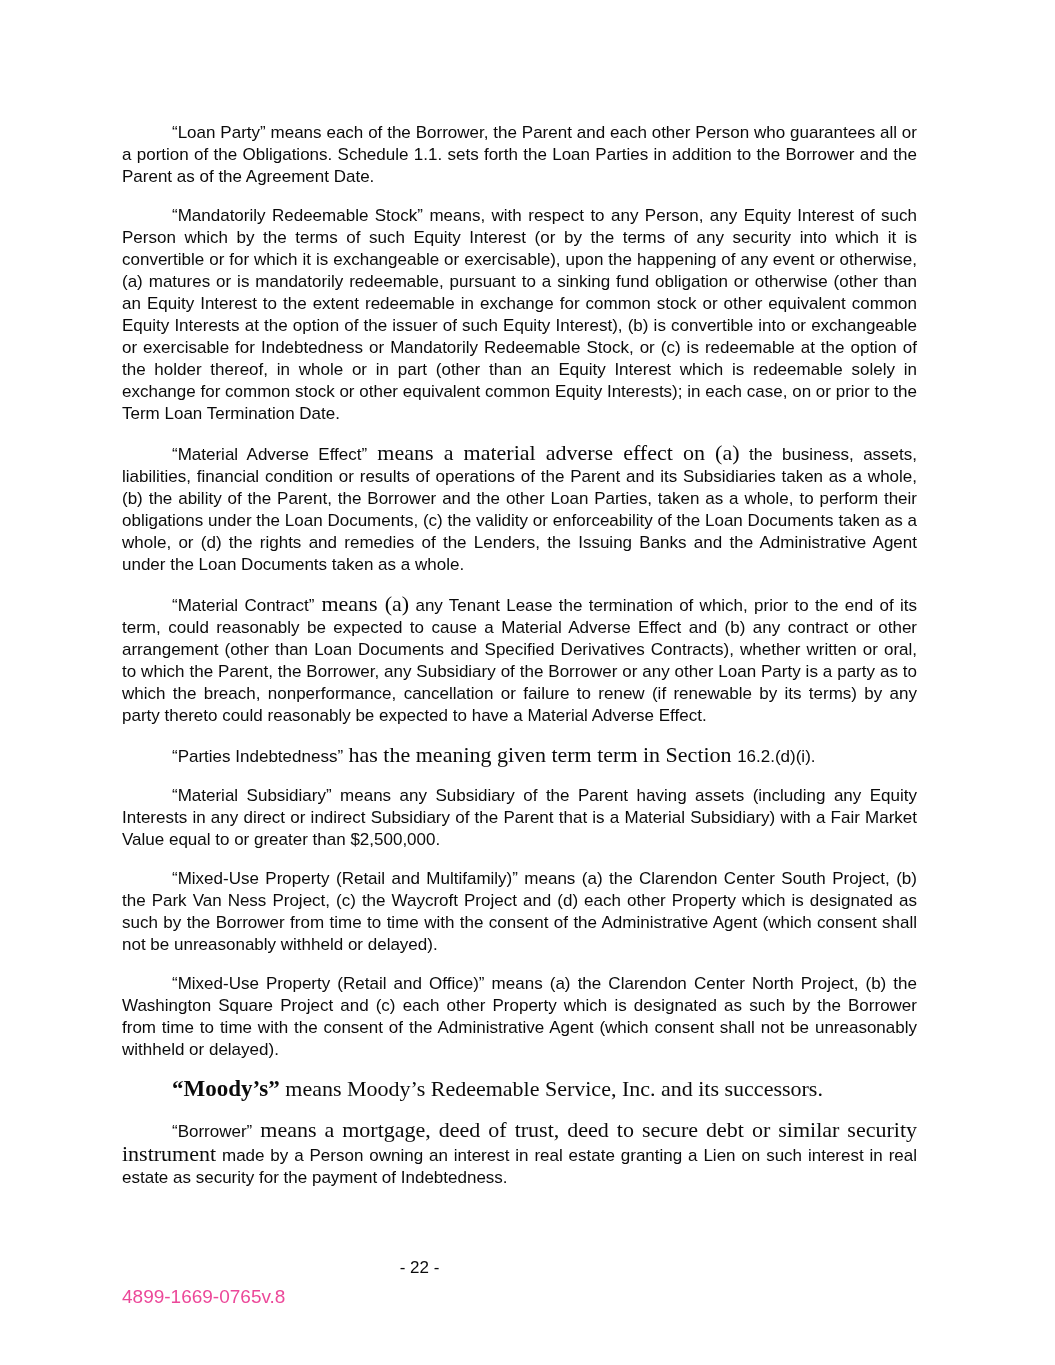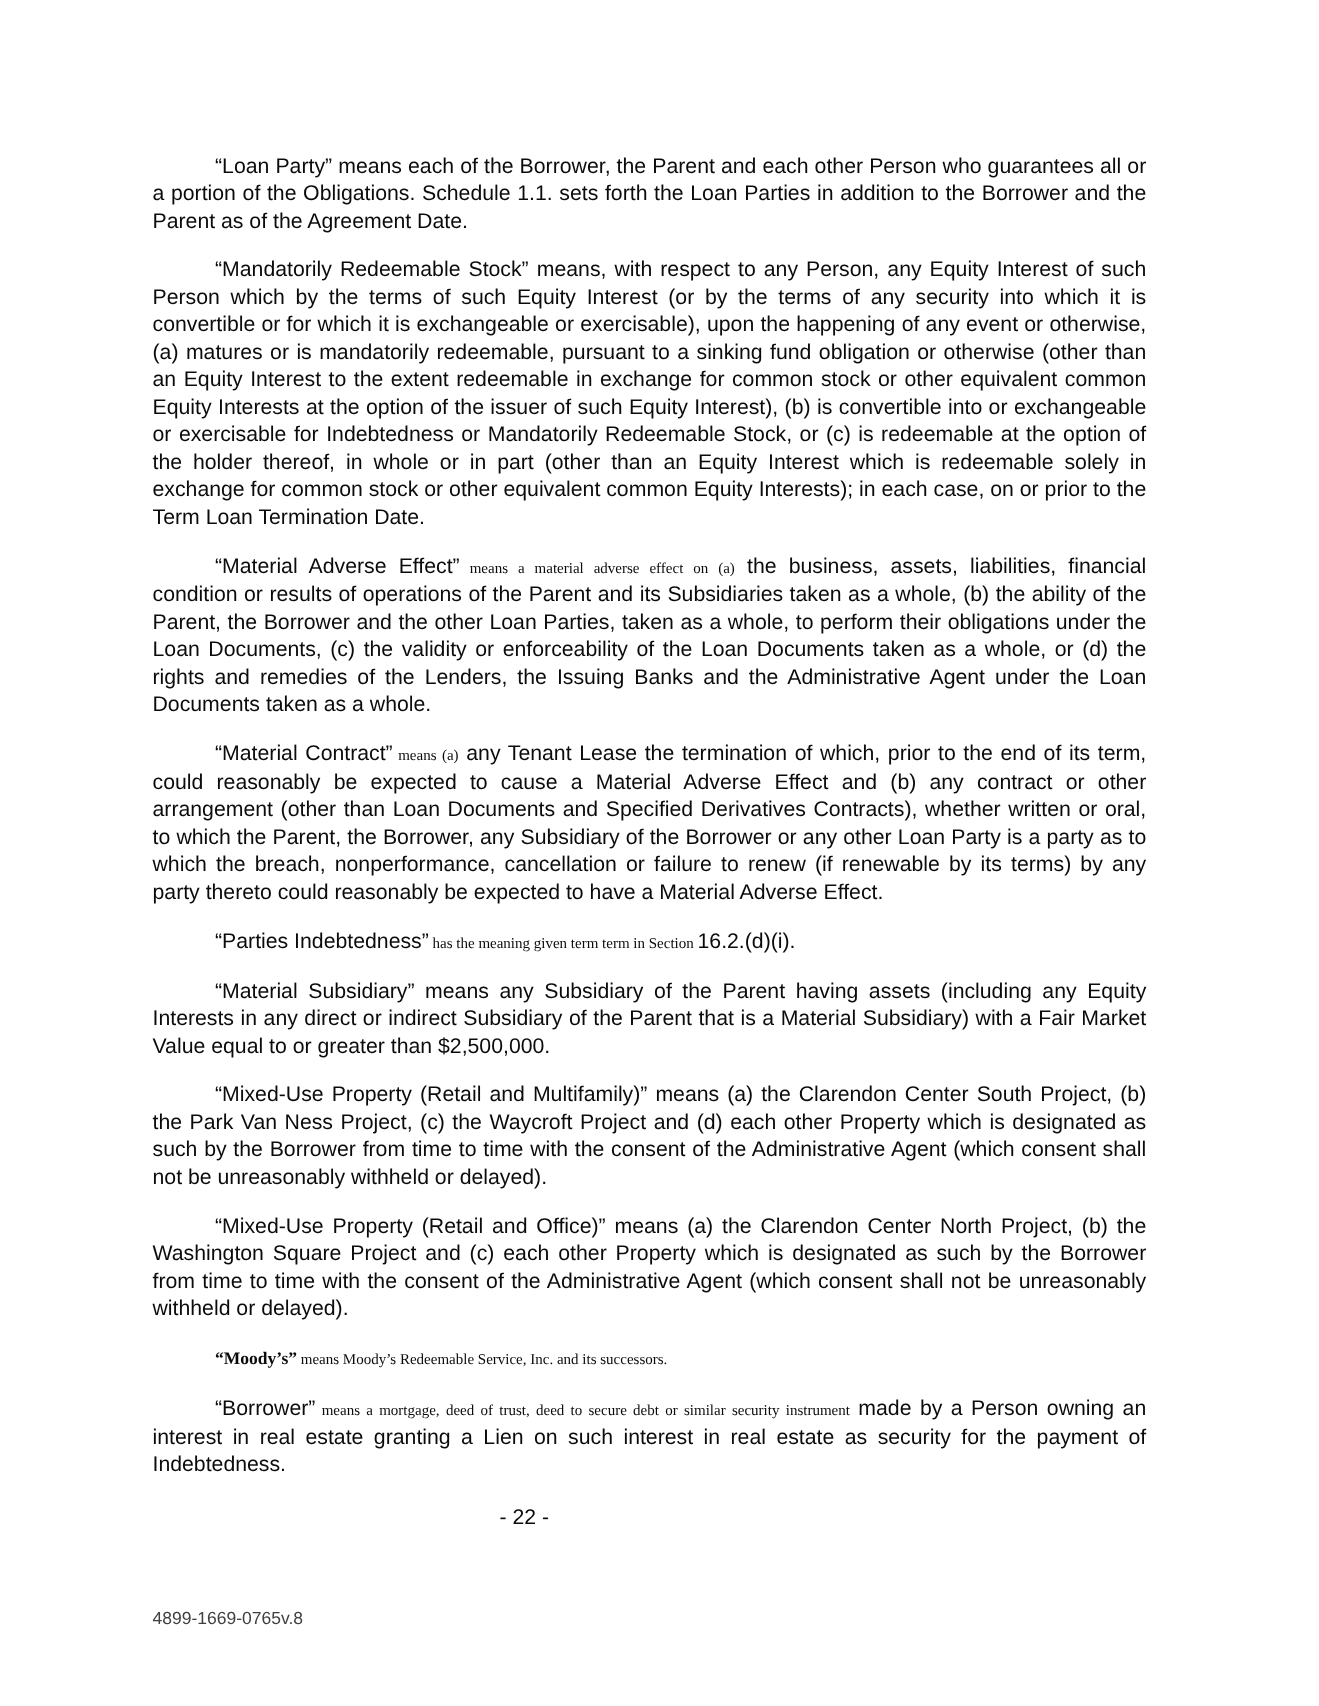--- a/index.html
+++ b/index.html
@@ -27,44 +27,44 @@
     text-indent: 50px;
     font-size: 17px;
     line-height: 22px;
     font-family: "Liberation Sans", sans-serif;
   }
   .sans {
     font-family: "Liberation Sans", sans-serif;
   }
   .serif {
     font-family: "Liberation Serif", serif;
-    font-size: 12px;
+    font-size: 22px;
   }
   .serif-bold {
     font-family: "Liberation Serif", serif;
-    font-size: 14px;
+    font-size: 23px;
     font-weight: bold;
   }
   .footer-page-number {
     position: absolute;
-    top: 1204px;
+    top: 1258px;
     left: 0;
     width: 839px;
     text-align: center;
     font-size: 17px;
     font-family: "Liberation Sans", sans-serif;
     color: #0b0b0b;
   }
   .footer-doc-id {
     position: absolute;
     top: 1286px;
     left: 122px;
-    font-size: 14px;
+    font-size: 19px;
     font-family: "Liberation Sans", sans-serif;
-    color: #404040;
+    color: #ec4899;
   }
 </style>
 </head>
 <body>
 
 <div class="page">
   <div class="content">
 
     <p><span class="sans">“Loan Party” means each of the Borrower, the Parent and each other Person who guarantees all or a portion of the Obligations.  Schedule 1.1. sets forth the Loan Parties in addition to the Borrower and the Parent as of the Agreement Date.</span></p>
 

